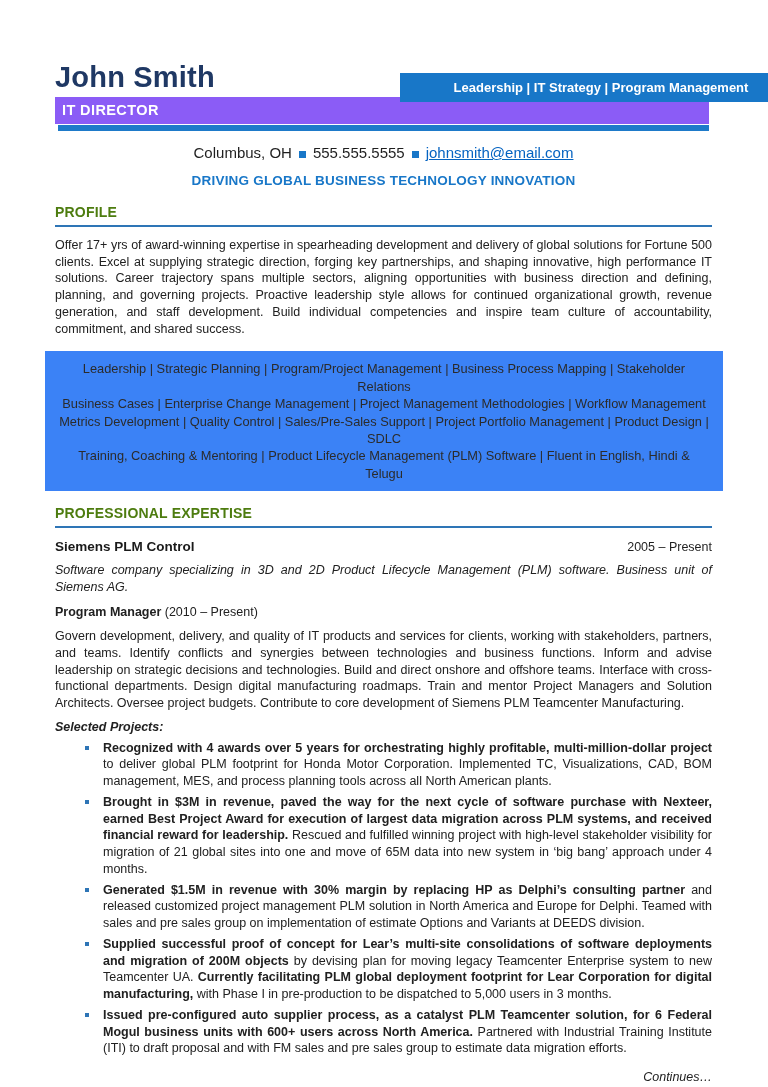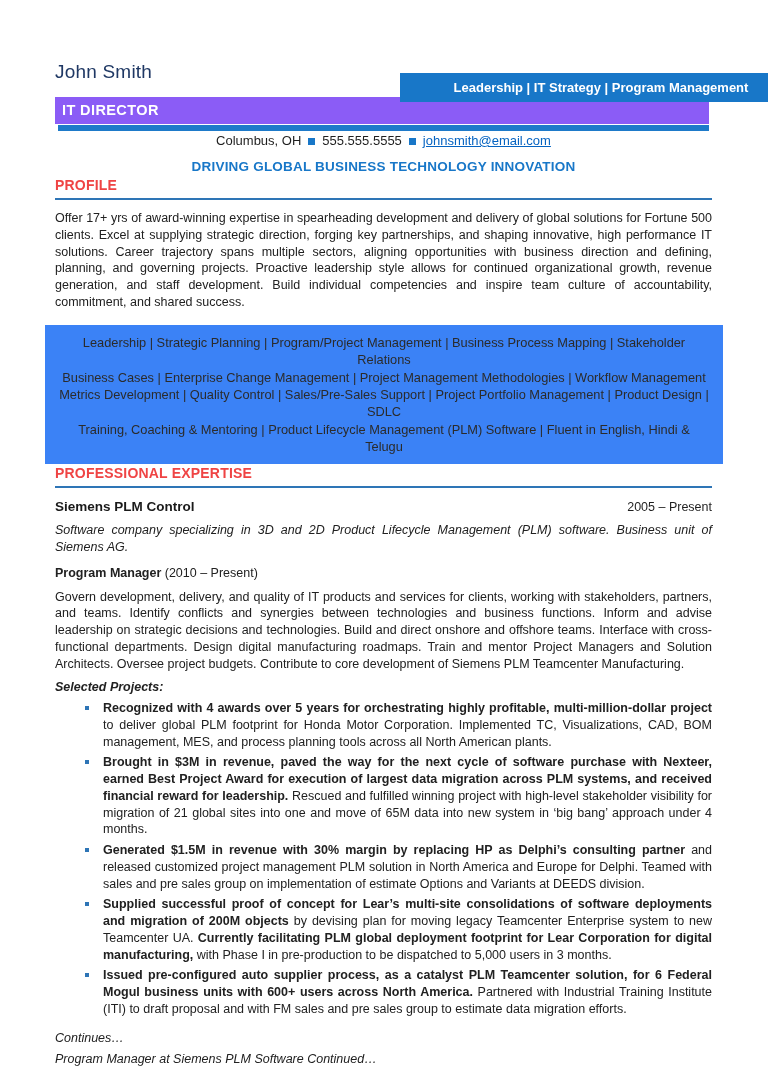--- a/index.html
+++ b/index.html
@@ -11,47 +11,48 @@
     background:#ffffff;
     font-family:"Liberation Sans","DejaVu Sans",sans-serif;
     color:#212121;
     font-size:12.5px;
     line-height:1.34;
     overflow:hidden;
   }
   
   .header{position:relative;height:70px;}
   .name{
-    font-size:19px;font-weight:normal;color:#1F3864;
+    font-size:29px;font-weight:bold;color:#1F3864;
     line-height:1.1;letter-spacing:0.2px;
   }
   .badge{
     position:absolute;top:11px;left:345px;width:402px;height:29px;
     background:#1877C8;color:#ffffff;font-weight:bold;font-size:13px;
     display:flex;align-items:center;justify-content:center;
     z-index:2;white-space:nowrap;
   }
   .title-bar{
     position:absolute;top:35px;left:0;width:654px;height:27px;
     background:#8b5cf6;color:#ffffff;display:flex;align-items:center;
     font-size:14.5px;font-weight:bold;letter-spacing:0.4px;
     padding-left:7px;box-sizing:border-box;z-index:1;
   }
   .title-strip{
     position:absolute;top:63px;left:3px;width:651px;height:6px;
     background:#1E7AC9;z-index:1;
   }
   
-  .contact{text-align:center;font-size:13px;color:#1f1f1f;}
+  .contact{margin-top:11px;text-align:center;font-size:15px;color:#1f1f1f;}
   .sq{display:inline-block;width:7px;height:7px;background:#1877C8;margin:0 7px;vertical-align:middle;}
   .contact a{color:#0563C1;text-decoration:underline;}
   .tagline{margin-top:9px;text-align:center;font-size:13.5px;font-weight:bold;color:#1877C8;letter-spacing:0.2px;}
   
   .sec-head{
-    font-size:14px;font-weight:bold;color:#ef4444;letter-spacing:0.2px;
+    margin-top:13px;
+    font-size:14px;font-weight:bold;color:#4d7c0f;letter-spacing:0.2px;
     border-bottom:2px solid #2E75B6;padding-bottom:3px;
   }
   .para{margin-top:10px;text-align:justify;}
   
   .skills{
     margin-top:14px;margin-left:-10px;margin-right:-11px;
     background:#3b82f6;color:#2b2b2b;
     text-align:center;font-size:12.8px;line-height:1.36;
     padding:9px 14px;
   }
@@ -62,21 +63,21 @@
   .company-desc{margin-top:6px;font-style:italic;text-align:justify;}
   .role-line{margin-top:9px;}
   .role{font-weight:bold;}
   .sel-projects{margin-top:7px;font-weight:bold;font-style:italic;}
   ul.projects{margin:4px 0 12px 0;padding:0 0 0 48px;list-style:none;}
   ul.projects li{position:relative;text-align:justify;margin-bottom:4px;}
   ul.projects li::before{
     content:"";position:absolute;left:-18px;top:6px;width:4px;height:4px;background:#2E75B6;
   }
   .b{font-weight:bold;}
-  .continues{margin-top:7px;text-align:left;font-style:italic;}
+  .continues{margin-top:7px;text-align:right;font-style:italic;}
   .cont-footer{margin-top:5px;font-style:italic;}
 </style>
 </head>
 <body>
 
 <div class="page">
 
   <div class="header">
     <div class="name">John Smith</div>
     <div class="badge">Leadership | IT Strategy | Program Management</div>

